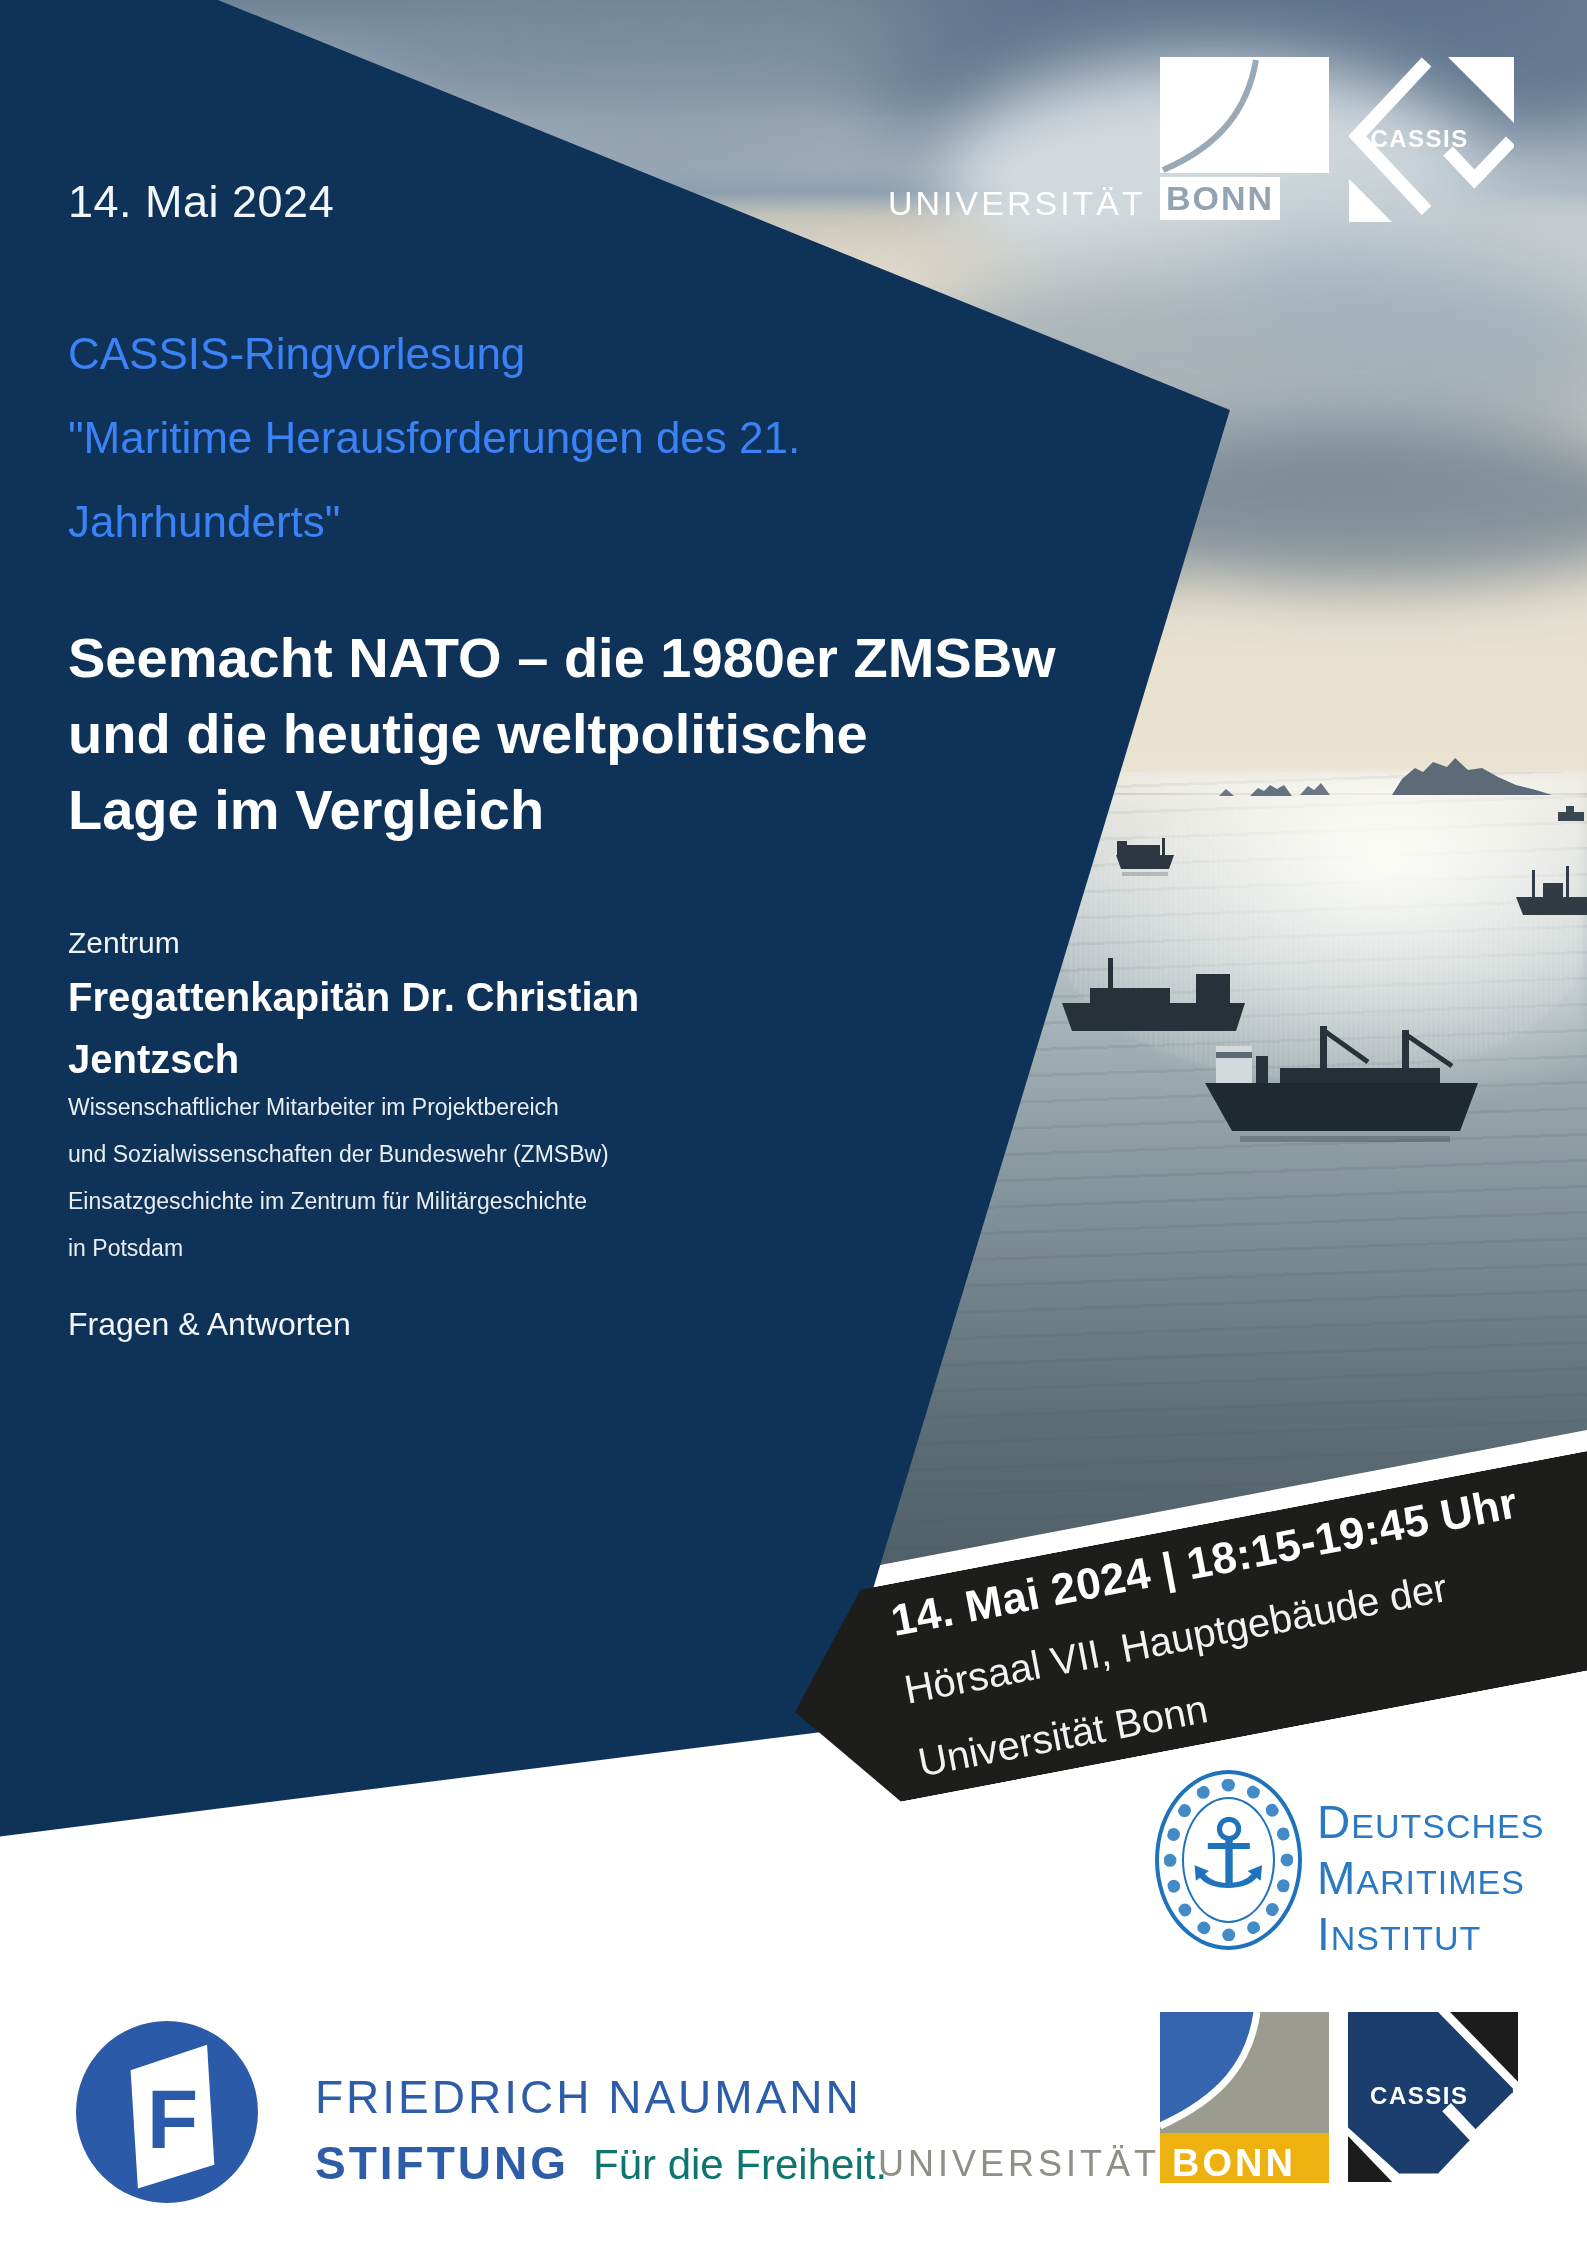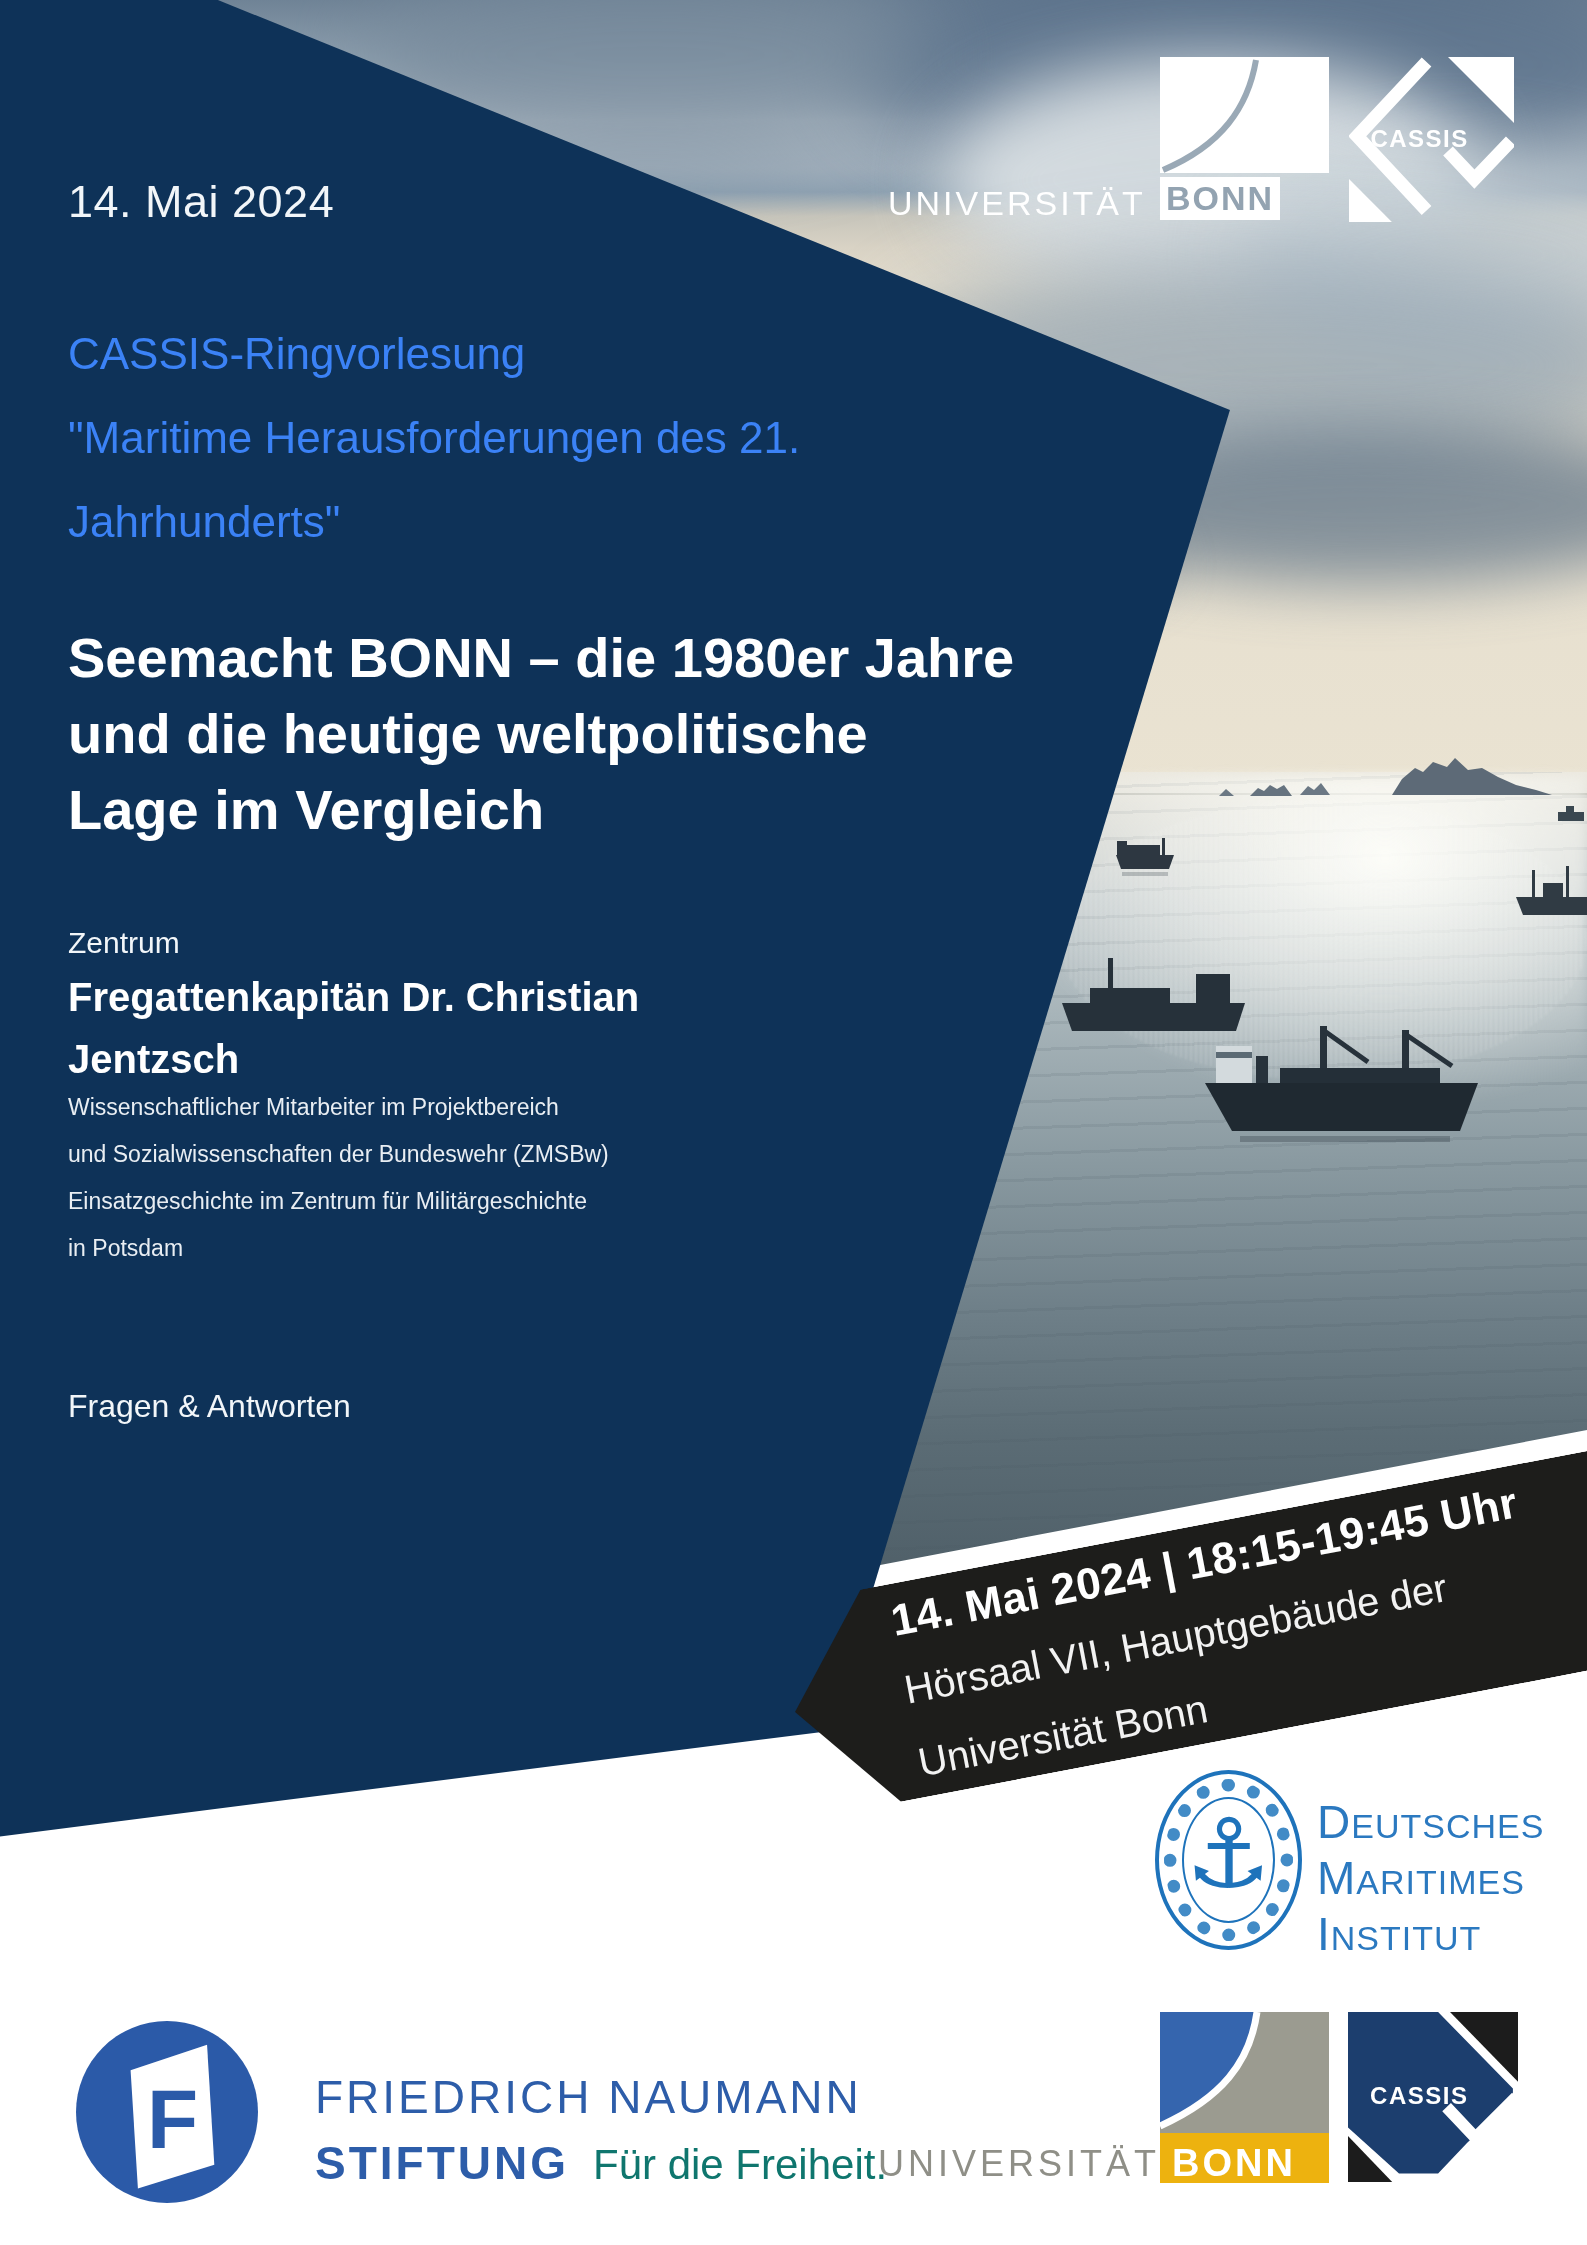--- a/index.html
+++ b/index.html
@@ -38,21 +38,21 @@
         clip-path:polygon(0 0,13.73% 0,77.5% 18.26%,52.3% 77.1%,0 81.8%);}
 
   
   .txt{position:absolute;left:68px;color:#f2f6f9;}
   .date{top:176px;font-size:45px;letter-spacing:.5px;}
   .series{top:312px;font-size:44px;font-weight:300;line-height:84px;color:#3b82f6;}
   .title{top:620px;font-size:56px;font-weight:700;line-height:76px;color:#ffffff;}
   .vortrag{top:926px;font-size:30px;}
   .speaker{top:966px;font-size:40px;font-weight:700;line-height:62px;color:#ffffff;}
   .desc{top:1084px;font-size:23px;line-height:47px;color:#e9eef3;}
-  .fragen{top:1388px;font-size:32px;}
+  .fragen{top:1306px;font-size:32px;}
 
   
   .banner{position:absolute;left:795px;top:1604px;width:920px;height:216px;background:#1d1d1b;
           transform:rotate(-10.8deg);transform-origin:0 50%;
           clip-path:polygon(0 50%,9.5% 0,100% 0,100% 100%,9.5% 100%);
           color:#ffffff;padding:0;box-sizing:border-box;}
   .banner-inner{position:absolute;left:112px;top:12px;}
   .banner-l1{font-size:44px;font-weight:700;letter-spacing:.5px;}
   .banner-l2{font-size:40px;margin-top:16px;line-height:58px;color:#f2f2f2;}
 
@@ -166,21 +166,21 @@
 
   <div class="txt date">14. Mai 2024</div>
 
   <div class="txt series">
     <div>CASSIS-Ringvorlesung</div>
     <div>"Maritime Herausforderungen des 21.</div>
     <div>Jahrhunderts"</div>
   </div>
 
   <div class="txt title">
-    <div>Seemacht BONN – die 1980er Jahre</div>
+    <div>Seemacht NATO – die 1980er ZMSBw</div>
     <div>und die heutige weltpolitische</div>
     <div>Lage im Vergleich</div>
   </div>
 
   <div class="txt vortrag">Zentrum</div>
 
   <div class="txt speaker">
     <div>Fregattenkapitän Dr. Christian</div>
     <div>Jentzsch</div>
   </div>

